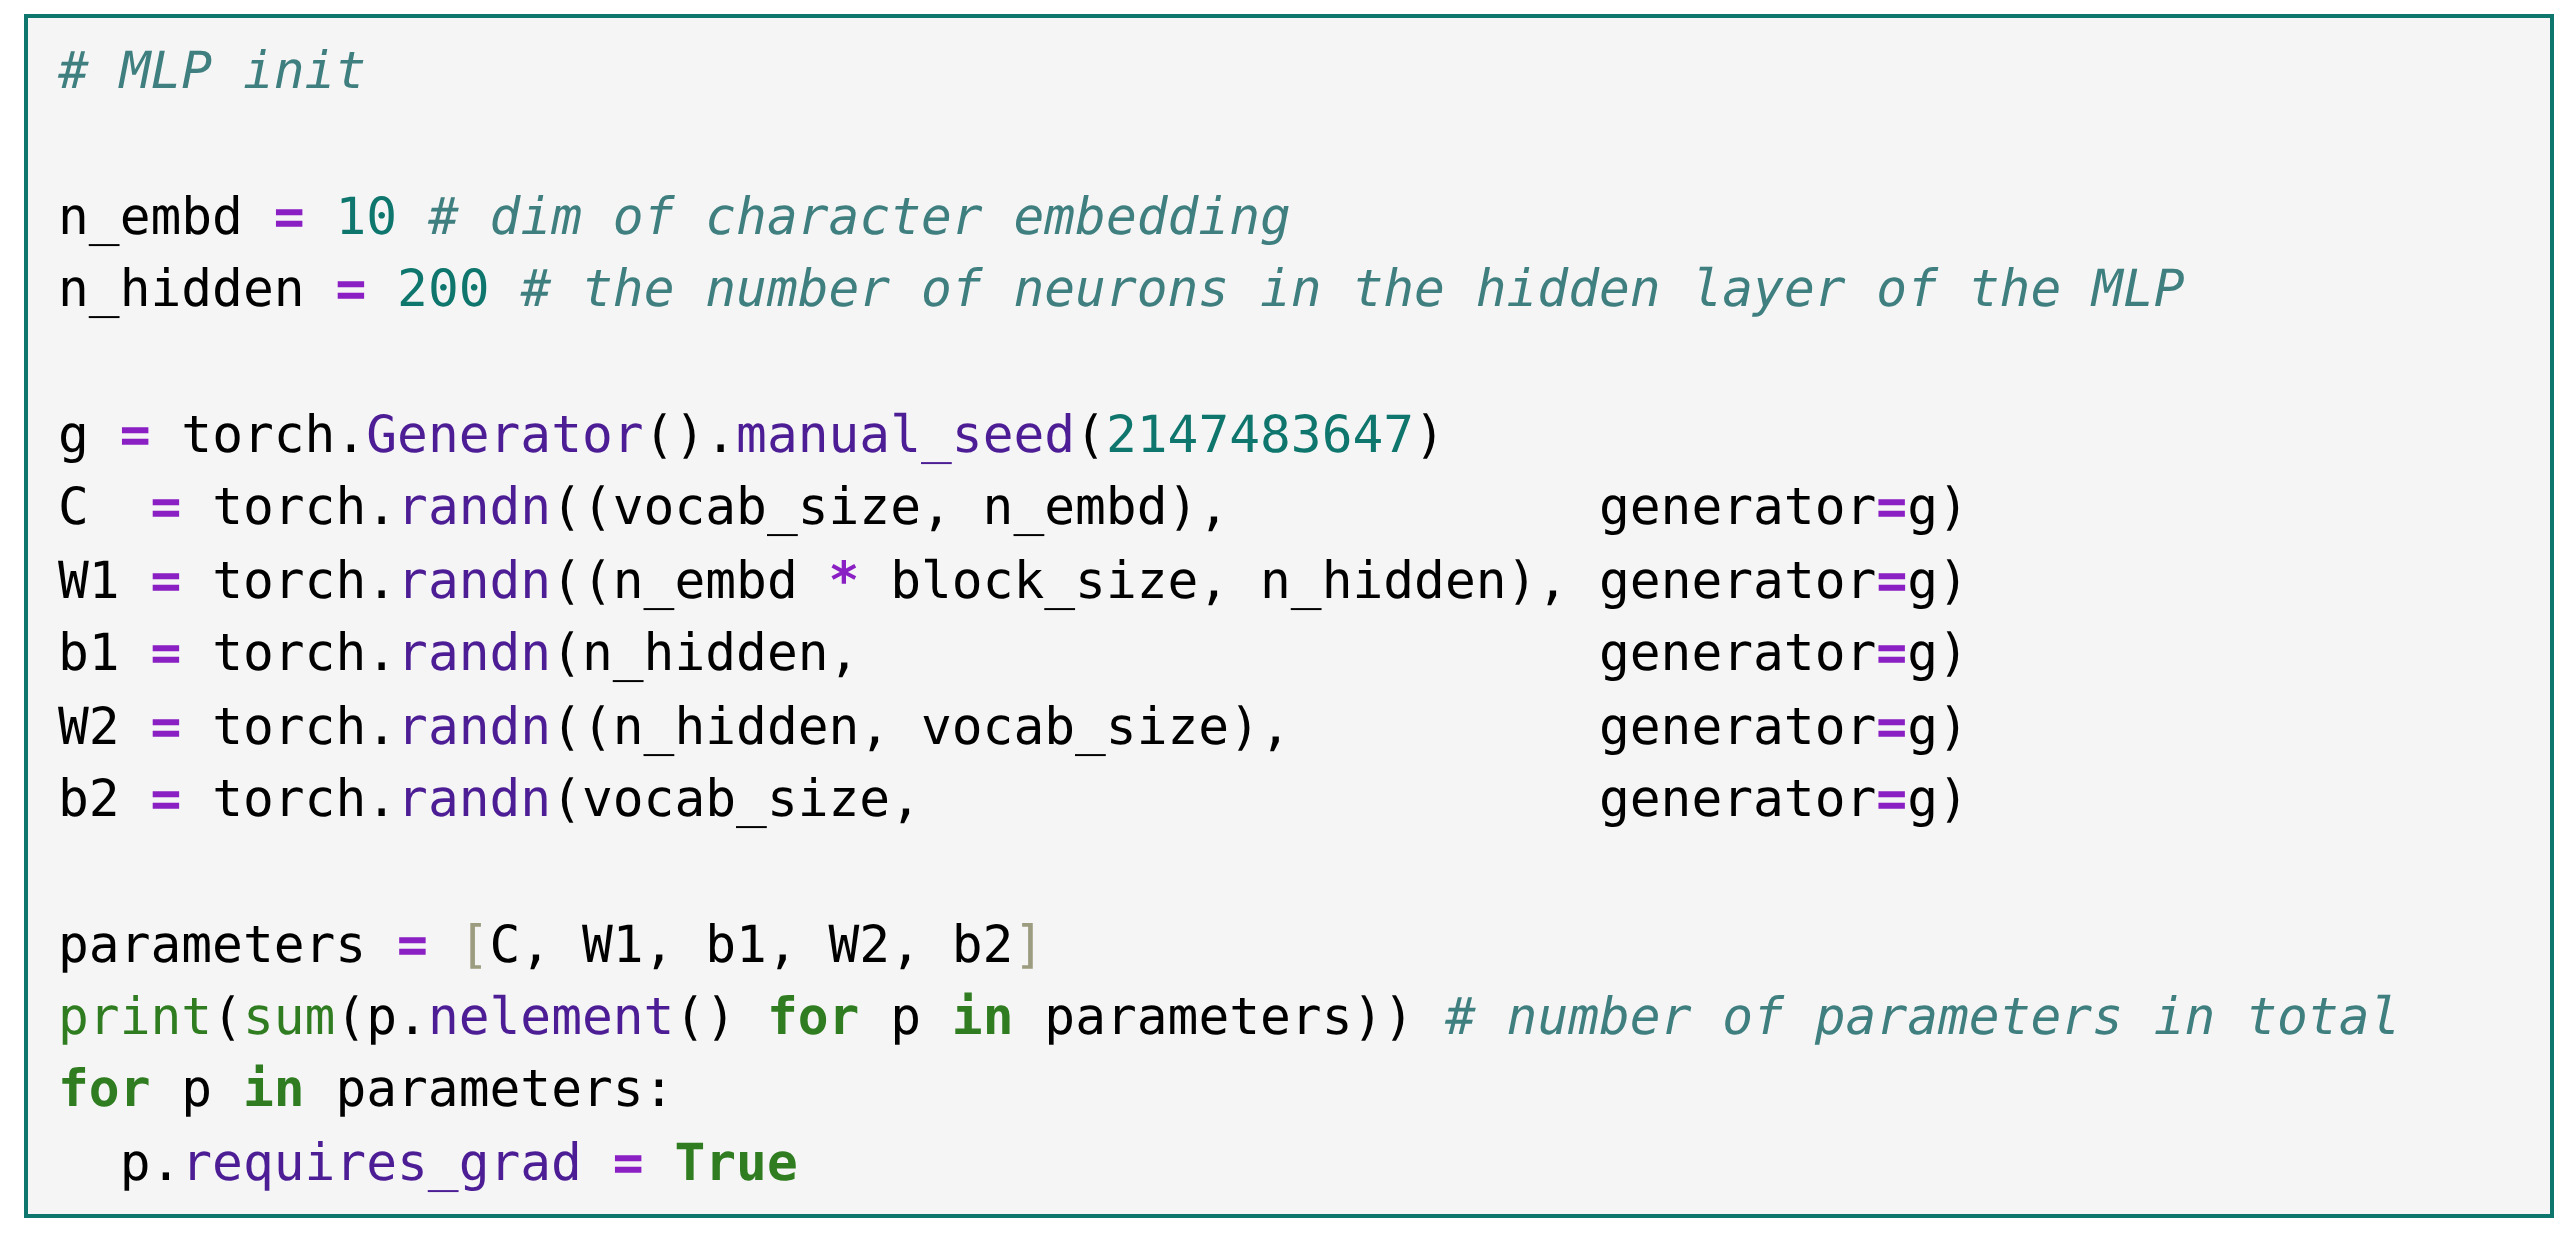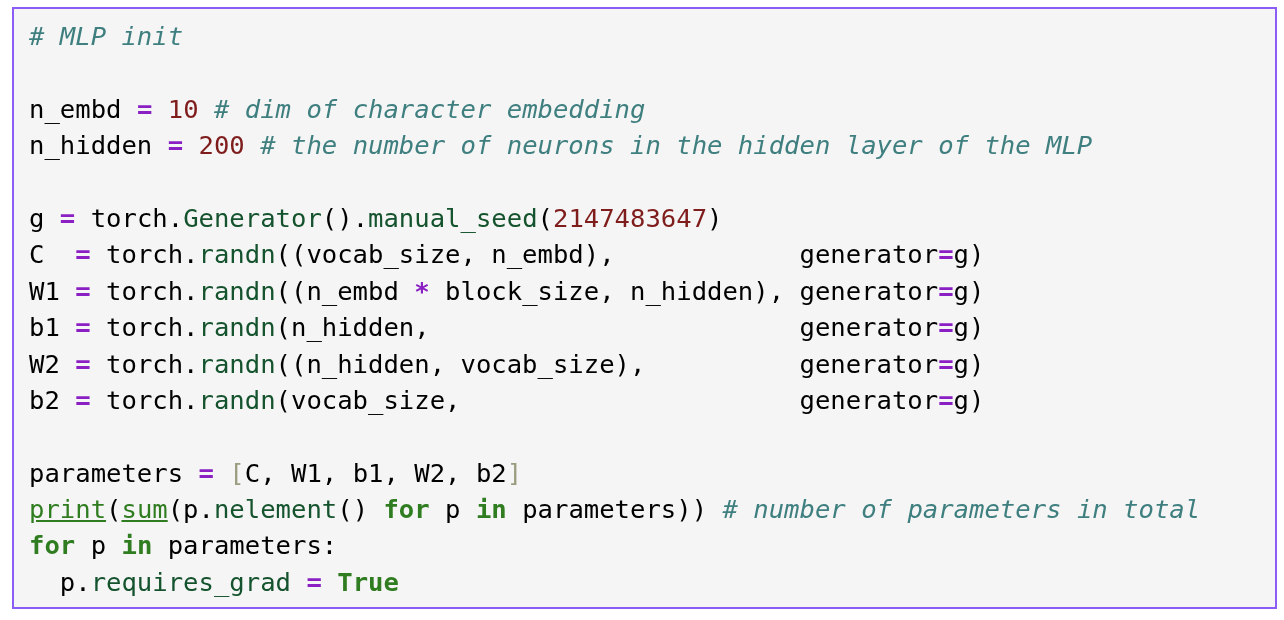--- a/index.html
+++ b/index.html
@@ -10,41 +10,41 @@
       height: 620px;
       overflow: hidden;
     }
     .cell {
       position: absolute;
       left: 12px;
       top: 7px;
       width: 1261px;
       height: 598px;
       background: #f5f5f5;
-      border: 2px solid #8b5cf6;
+      border: 2px solid #0f766e;
       box-sizing: content-box;
     }
     .code {
       position: absolute;
       left: 15px;
       top: 9px;
       margin: 0;
       font-family: "DejaVu Sans Mono", "Liberation Mono", monospace;
       font-size: 25.6px;
       line-height: 36.4px;
       color: #1b1b1b;
       white-space: pre;
     }
     .line { display: block; height: 36.4px; }
     .c { color: #3f7f7f; font-style: italic; }
     .o { color: #8a1fc4; font-weight: bold; }
-    .n { color: #7f1d1d; }
-    .f { color: #14532d; text-align: center; }
+    .n { color: #0f766e; }
+    .f { color: #4c1d95; text-align: center; }
     .k { color: #2f7d20; font-weight: bold; text-align: right; }
-    .bi { color: #2f7d20; text-decoration: underline; }
+    .bi { color: #2f7d20; }
     .br { color: #9c9c80; }
     .t { color: #000000; }
   </style>
 </head>
 <body>
 
 <div class="cell">
   <pre class="code" id="code"><span class="line"><span class="c"># MLP init</span></span><span class="line"> </span><span class="line"><span class="t">n_embd </span><span class="o">=</span><span class="t"> </span><span class="n">10</span><span class="t"> </span><span class="c"># dim of character embedding</span></span><span class="line"><span class="t">n_hidden </span><span class="o">=</span><span class="t"> </span><span class="n">200</span><span class="t"> </span><span class="c"># the number of neurons in the hidden layer of the MLP</span></span><span class="line"> </span><span class="line"><span class="t">g </span><span class="o">=</span><span class="t"> torch.</span><span class="f">Generator</span><span class="t">().</span><span class="f">manual_seed</span><span class="t">(</span><span class="n">2147483647</span><span class="t">)</span></span><span class="line"><span class="t">C  </span><span class="o">=</span><span class="t"> torch.</span><span class="f">randn</span><span class="t">((vocab_size, n_embd),            generator</span><span class="o">=</span><span class="t">g)</span></span><span class="line"><span class="t">W1 </span><span class="o">=</span><span class="t"> torch.</span><span class="f">randn</span><span class="t">((n_embd </span><span class="o">*</span><span class="t"> block_size, n_hidden), generator</span><span class="o">=</span><span class="t">g)</span></span><span class="line"><span class="t">b1 </span><span class="o">=</span><span class="t"> torch.</span><span class="f">randn</span><span class="t">(n_hidden,                        generator</span><span class="o">=</span><span class="t">g)</span></span><span class="line"><span class="t">W2 </span><span class="o">=</span><span class="t"> torch.</span><span class="f">randn</span><span class="t">((n_hidden, vocab_size),          generator</span><span class="o">=</span><span class="t">g)</span></span><span class="line"><span class="t">b2 </span><span class="o">=</span><span class="t"> torch.</span><span class="f">randn</span><span class="t">(vocab_size,                      generator</span><span class="o">=</span><span class="t">g)</span></span><span class="line"> </span><span class="line"><span class="t">parameters </span><span class="o">=</span><span class="t"> </span><span class="br">[</span><span class="t">C, W1, b1, W2, b2</span><span class="br">]</span></span><span class="line"><span class="bi">print</span><span class="t">(</span><span class="bi">sum</span><span class="t">(p.</span><span class="f">nelement</span><span class="t">() </span><span class="k">for</span><span class="t"> p </span><span class="k">in</span><span class="t"> parameters)) </span><span class="c"># number of parameters in total</span></span><span class="line"><span class="k">for</span><span class="t"> p </span><span class="k">in</span><span class="t"> parameters:</span></span><span class="line"><span class="t">  p.</span><span class="f">requires_grad</span><span class="t"> </span><span class="o">=</span><span class="t"> </span><span class="k">True</span></span></pre>
 </div>
 

